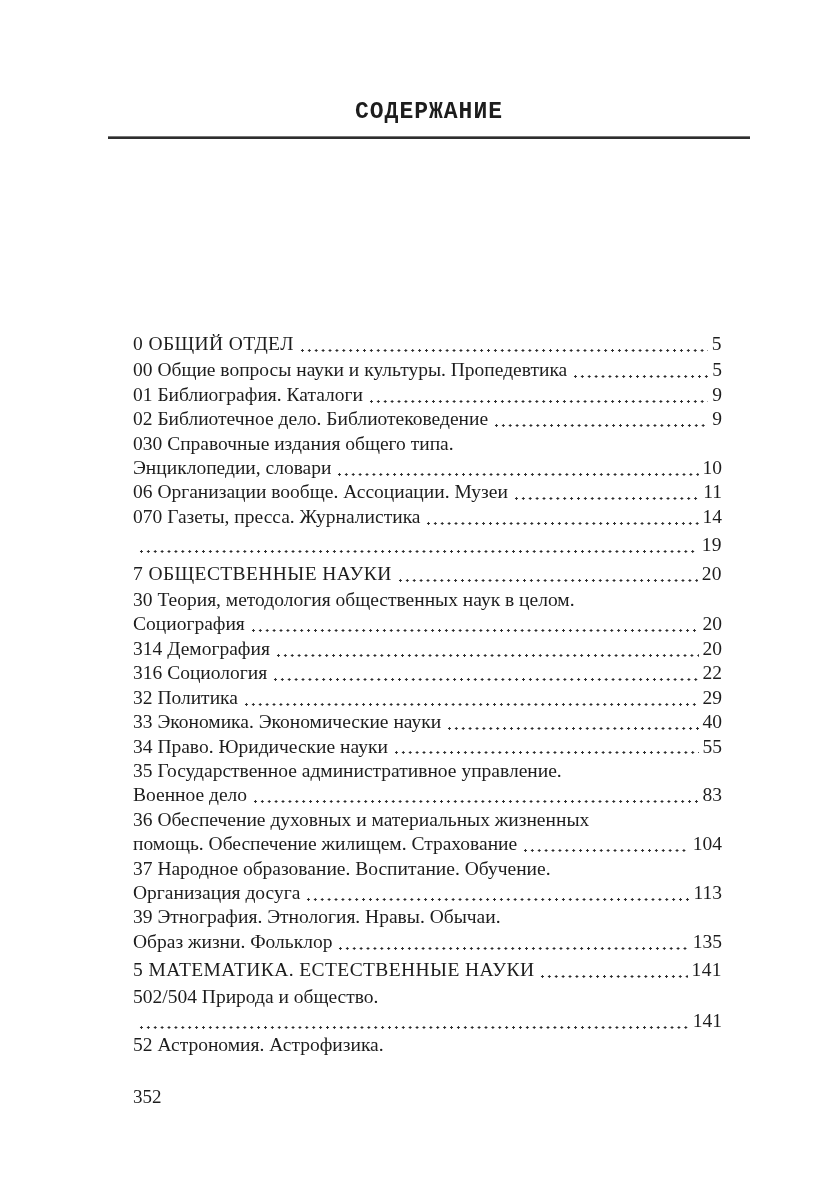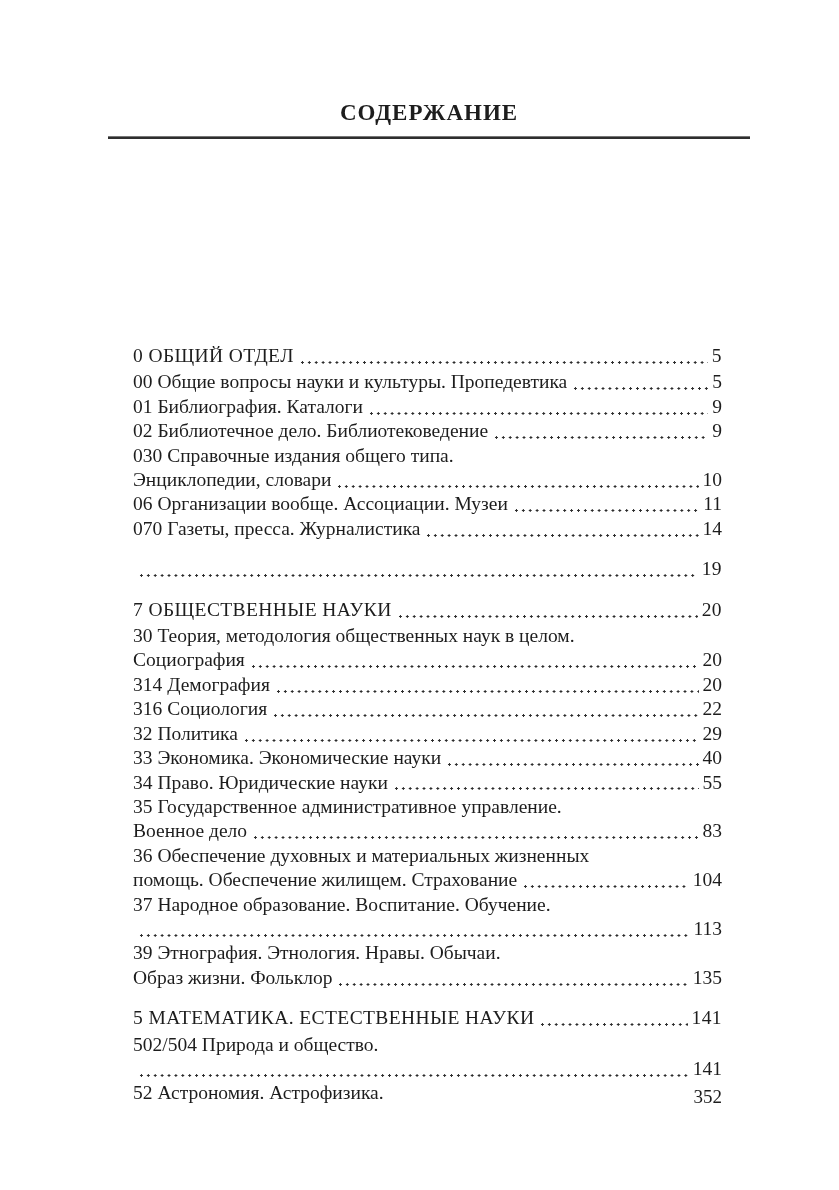--- a/index.html
+++ b/index.html
@@ -29,20 +29,21 @@
     position: absolute;
     top: 99px;
     left: 0;
     width: 100%;
     margin: 0;
     text-align: center;
     font-size: 23px;
     font-weight: bold;
     letter-spacing: 1px;
     line-height: 1.2;
+    font-family: Liberation Mono, monospace;
   }
   .rule {
     position: absolute;
     top: 136px;
     left: 0;
     width: 100%;
     height: 3px;
     background: var(--rule);
     border-top: 1px solid #777;
   }
@@ -52,21 +53,21 @@
     left: 133px;
     width: 589px;
     font-size: 19.5px;
     line-height: 24.4px;
   }
   .toc-row {
     display: flex;
     align-items: baseline;
   }
   .toc-row.major {
-    margin-top: 16px;
+    margin-top: 4px;
     margin-bottom: 2px;
     letter-spacing: 0.4px;
   }
   .entry-text {
     white-space: nowrap;
   }
   .leader {
     flex: 1 1 auto;
     align-self: stretch;
     min-width: 12px;
@@ -79,21 +80,21 @@
   }
   .entry-page {
     padding-left: 2px;
     white-space: nowrap;
   }
   .footer {
     position: absolute;
     top: 1086px;
     left: 133px;
     width: 589px;
-    text-align: right;
+    text-align: left;
     font-size: 19px;
   }
 </style>
 </head>
 <body>
 
 <div class="page">
   <div class="header">
     <h1 class="title">СОДЕРЖАНИЕ</h1>
     <div class="rule"></div>
@@ -193,20 +194,21 @@
       </div>
       <div class="toc-row">
         <span class="entry-text">помощь. Обеспечение жилищем. Страхование</span>
         <span class="leader"></span>
         <span class="entry-page">104</span>
       </div>
       <div class="toc-row">
         <span class="entry-text">37 Народное образование. Воспитание. Обучение.</span>
       </div>
       <div class="toc-row">
+        <span class="entry-text">Организация досуга</span>
         <span class="leader"></span>
         <span class="entry-page">113</span>
       </div>
       <div class="toc-row">
         <span class="entry-text">39 Этнография. Этнология. Нравы. Обычаи.</span>
       </div>
       <div class="toc-row">
         <span class="entry-text">Образ жизни. Фольклор</span>
         <span class="leader"></span>
         <span class="entry-page">135</span>

